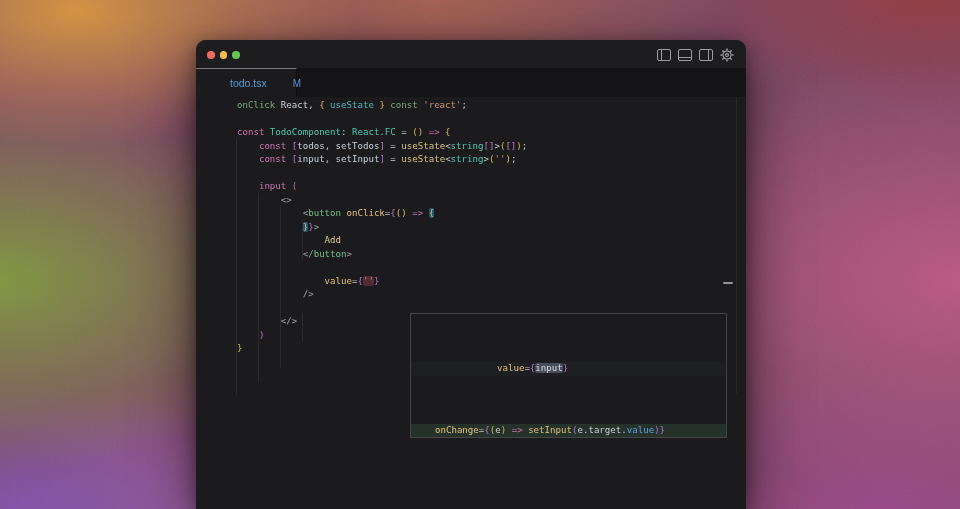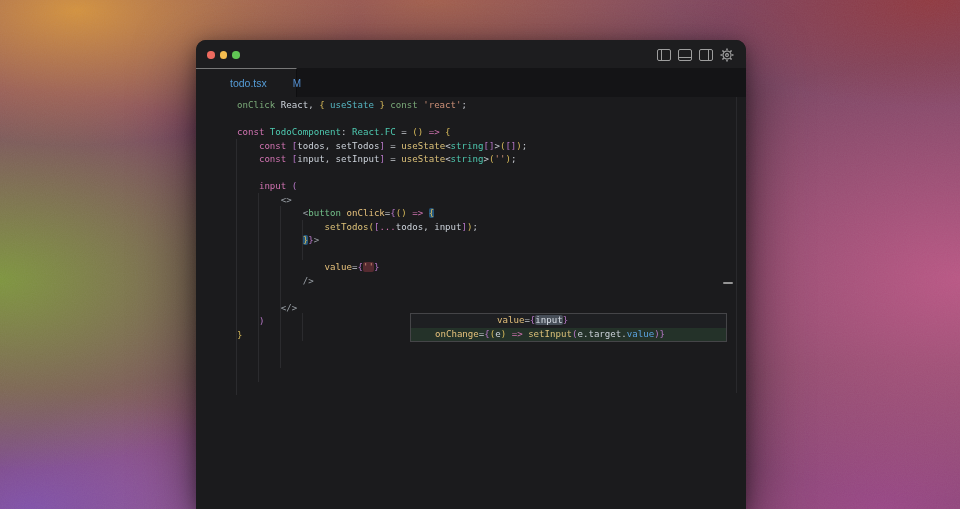--- a/index.html
+++ b/index.html
@@ -70,21 +70,21 @@
   .tk.attr{color:#e5c07b;}
   .tk.jsxt{color:#d8c9a0}
   .tk.prop{color:#5ba3e0}
   .tk.strDel{color:#ce9178;background:#552a30;border-radius:2px}
   .tk.idHl{color:#d8dde5;background:#474e58;border-radius:2px}
   .tk.bgM{color:#d7ba5a;background:#24567c;border-radius:2px}
   .tk.cursor{display:inline-block;width:1.5px;height:11px;background:#e8e8e8;vertical-align:middle;margin-bottom:1px}
 
   
   .sugg{position:absolute;left:214px;top:216px;width:317px;border:1px solid #454548;box-sizing:border-box;}
-  .sg-row{height:13.5px;white-space:pre;font:9.1px/13.5px "DejaVu Sans Mono",monospace;padding-left:86px;box-sizing:border-box;}
+  .sg-row{height:13.5px;white-space:pre;font:9.1px/13.5px "DejaVu Sans Mono",monospace;padding-left:86px;box-sizing:border-box;margin-top:48px;}
   .sg-row.context{background:#1e1f22;}
   .sg-row.added{background:#243229;padding-left:24px;}
 </style>
 </head>
 <body>
 
 <svg class="grain">
   <filter id="noiseF">
       <feTurbulence type="fractalNoise" baseFrequency="0.9" numOctaves="2" stitchTiles="stitch"></feTurbulence>
   <feColorMatrix type="matrix" values="0 0 0 0 0.55  0 0 0 0 0.5  0 0 0 0 0.5  0 0 0 0.7 0"></feColorMatrix>
@@ -150,22 +150,23 @@
     <div class="code" id="code-lines">
         <div class="ln"><span class="tk kwg">onClick </span><span class="tk id">React</span><span class="tk pc">, </span><span class="tk bg">{ </span><span class="tk imp">useState</span><span class="tk bg"> }</span><span class="tk kwg"> const </span><span class="tk str">'react'</span><span class="tk pc">;</span></div>
         <div class="ln"></div>
         <div class="ln"><span class="tk kwp">const </span><span class="tk type">TodoComponent</span><span class="tk pc">: </span><span class="tk type">React.FC</span><span class="tk pc"> = </span><span class="tk bg">()</span><span class="tk arr"> =&gt; </span><span class="tk bg">{</span></div>
         <div class="ln"><span class="tk pc">    </span><span class="tk kwp">const </span><span class="tk bp">[</span><span class="tk id">todos</span><span class="tk pc">, </span><span class="tk id">setTodos</span><span class="tk bp">]</span><span class="tk pc"> = </span><span class="tk fn">useState</span><span class="tk pc">&lt;</span><span class="tk type">string</span><span class="tk bp">[]</span><span class="tk pc">&gt;</span><span class="tk bg">(</span><span class="tk bp">[]</span><span class="tk bg">)</span><span class="tk pc">;</span></div>
         <div class="ln"><span class="tk pc">    </span><span class="tk kwp">const </span><span class="tk bp">[</span><span class="tk id">input</span><span class="tk pc">, </span><span class="tk id">setInput</span><span class="tk bp">]</span><span class="tk pc"> = </span><span class="tk fn">useState</span><span class="tk pc">&lt;</span><span class="tk type">string</span><span class="tk pc">&gt;</span><span class="tk bg">(</span><span class="tk str">''</span><span class="tk bg">)</span><span class="tk pc">;</span></div>
         <div class="ln"></div>
         <div class="ln"><span class="tk pc">    </span><span class="tk kwp">input </span><span class="tk bp">(</span></div>
         <div class="ln"><span class="tk ang">        &lt;&gt;</span></div>
         <div class="ln"><span class="tk ang">            &lt;</span><span class="tk tag">button </span><span class="tk attr">onClick</span><span class="tk pc">=</span><span class="tk bp">{</span><span class="tk bg">()</span><span class="tk arr"> =&gt; </span><span class="tk bgM">{</span></div>
-        <div class="ln"><span class="tk pc">                </span><span class="tk fn">setTodos</span><span class="tk bg">(</span><span class="tk bp">[</span><span class="tk arr">...</span><span class="tk id">todos</span><span class="tk pc">, </span><span class="tk id">input</span><span class="tk bp">]</span><span class="tk bg">)</span><span class="tk pc">;</span></div>
         <div class="ln"><span class="tk pc">            </span><span class="tk bgM">}</span><span class="tk bp">}</span><span class="tk ang">&gt;</span></div>
+        <div class="ln"><span class="tk jsxt">                Add</span></div>
+        <div class="ln"><span class="tk ang">            &lt;/</span><span class="tk tag">button</span><span class="tk ang">&gt;</span></div>
         <div class="ln"></div>
         <div class="ln"><span class="tk pc">                </span><span class="tk attr">value</span><span class="tk pc">=</span><span class="tk bp">{</span><span class="tk strDel">''</span><span class="tk bp">}</span></div>
         <div class="ln"><span class="tk ang">            /&gt;</span></div>
         <div class="ln"></div>
         <div class="ln"><span class="tk ang">        &lt;/&gt;</span></div>
         <div class="ln"><span class="tk bp">    )</span></div>
         <div class="ln"><span class="tk bg">}</span></div>
       </div>
 
     <div class="sugg" id="sugg-box">

